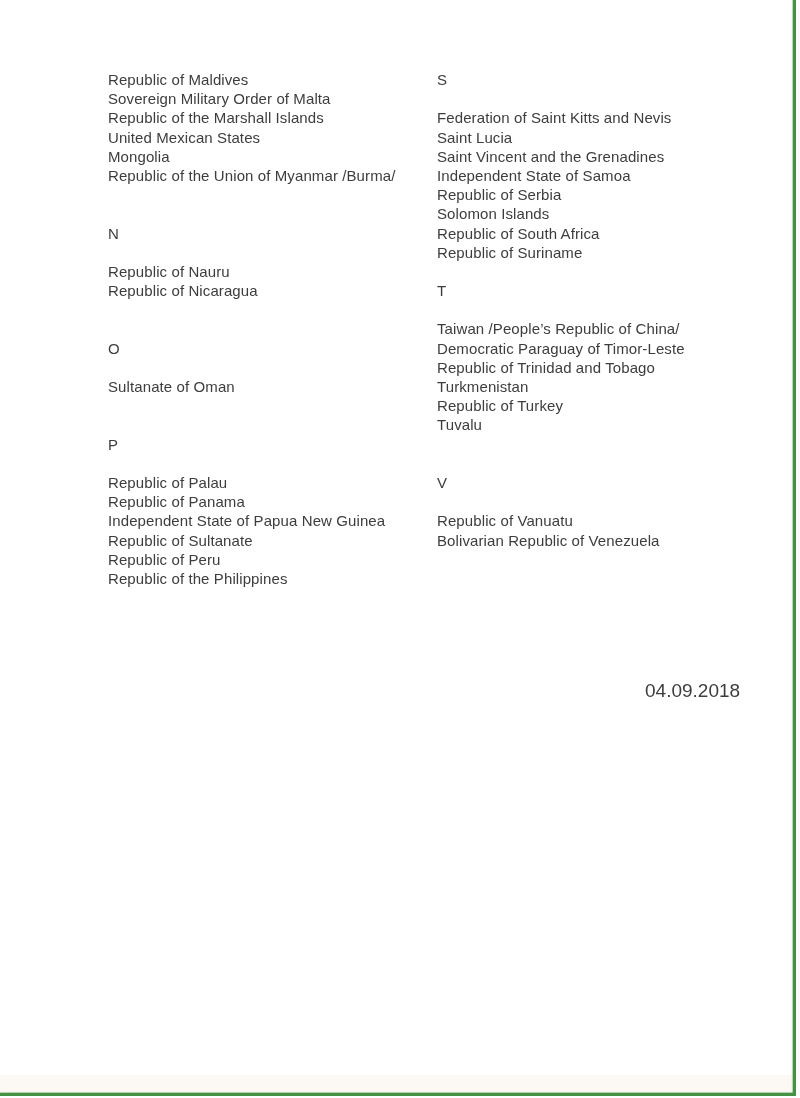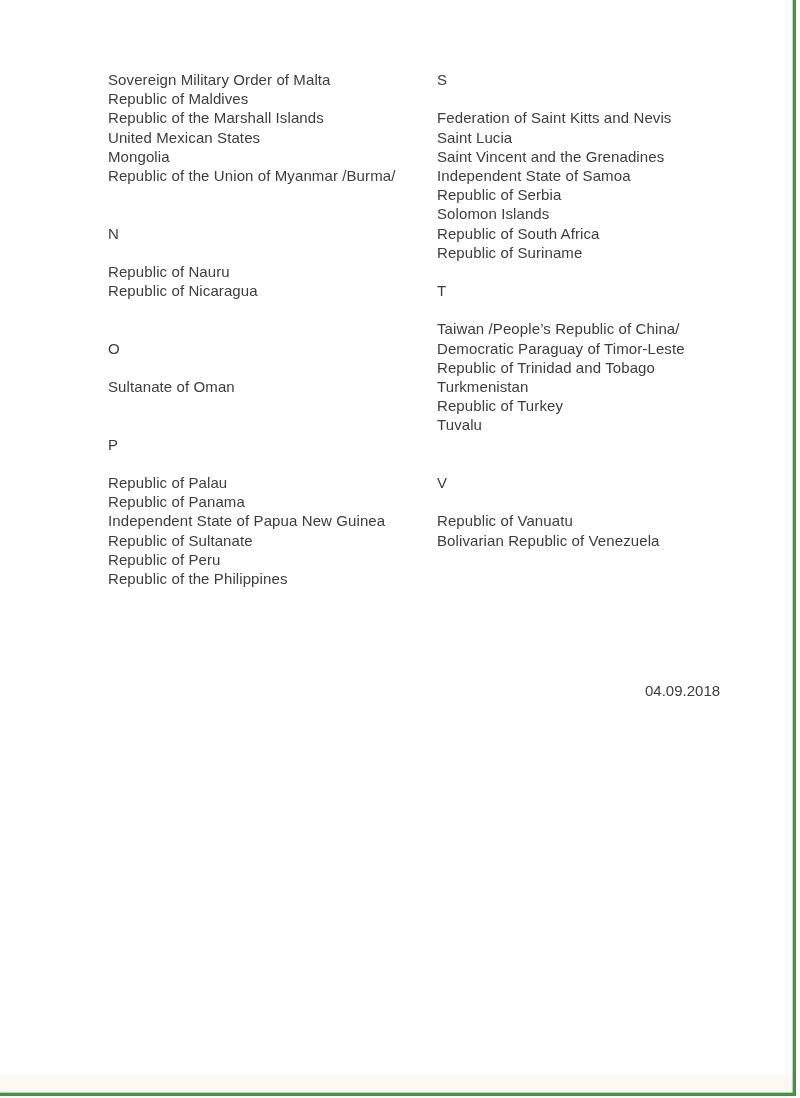--- a/index.html
+++ b/index.html
@@ -23,21 +23,21 @@
   .col-right { left: 437px; }
   .line {
     height: 19.2px;
     white-space: nowrap;
   }
   .line.header {  }
   .date-stamp {
     position: absolute;
     left: 645px;
     top: 681px;
-    font-size: 15px;
+    font-size: 19px;
     line-height: 19.2px;
   }
   .scan-band {
     position: absolute;
     left: 0;
     bottom: 5px;
     width: 794px;
     height: 18px;
     background: rgba(250, 246, 238, 0.65);
   }
@@ -58,22 +58,22 @@
     height: 3px;
     background: #459245;
     box-shadow: 0 -1px 1px rgba(69, 146, 69, 0.4);
   }
 </style>
 </head>
 <body>
 
 <div class="page">
   <div class="col col-left">
+      <div class="line">Republic of Maldives</div>
       <div class="line">Sovereign Military Order of Malta</div>
-      <div class="line">Republic of Maldives</div>
       <div class="line">Republic of the Marshall Islands</div>
       <div class="line">United Mexican States</div>
       <div class="line">Mongolia</div>
       <div class="line">Republic of the Union of Myanmar /Burma/</div>
       <div class="line"></div>
       <div class="line"></div>
       <div class="line header">N</div>
       <div class="line"></div>
       <div class="line">Republic of Nauru</div>
       <div class="line">Republic of Nicaragua</div>

